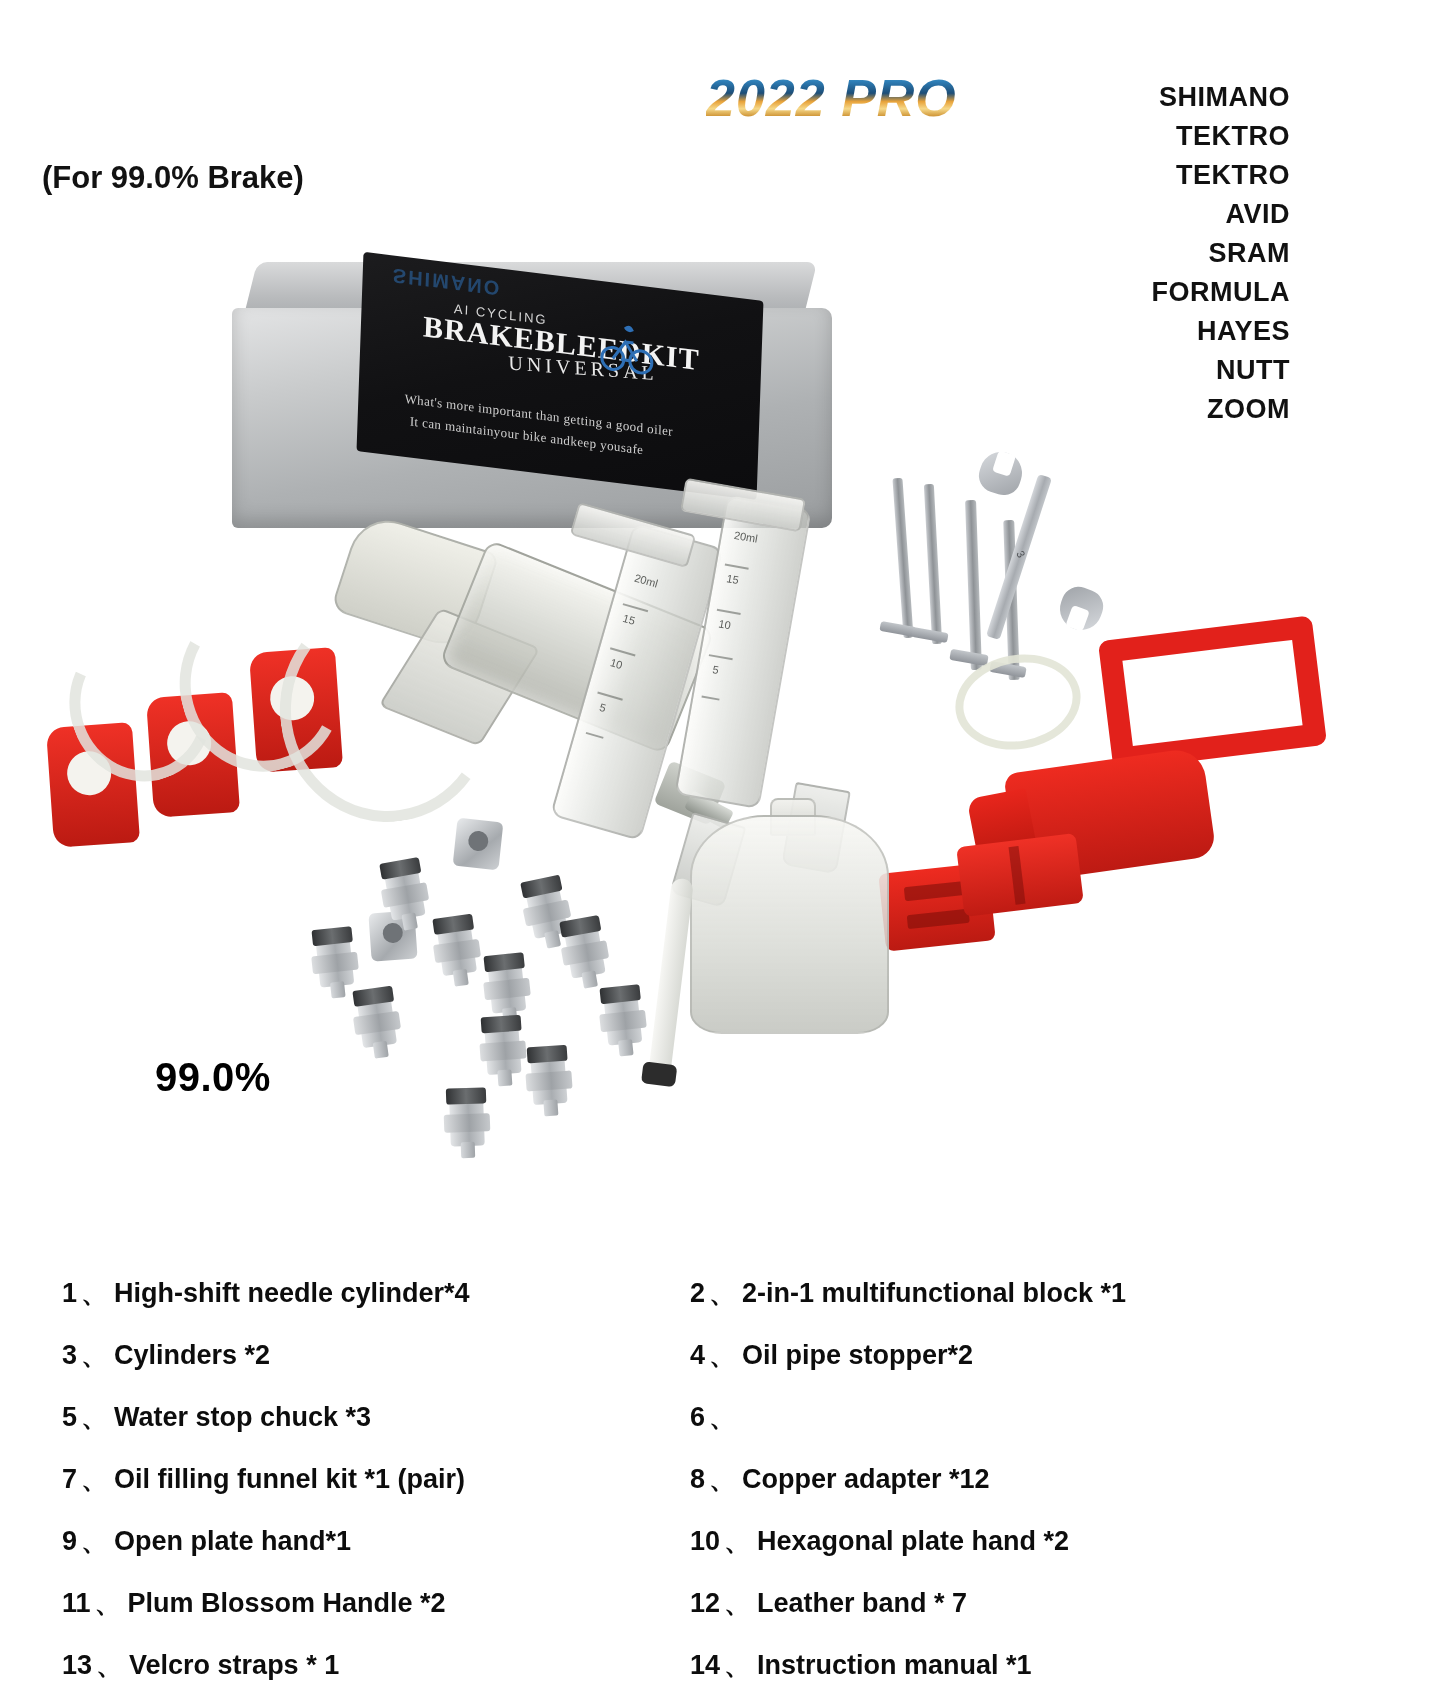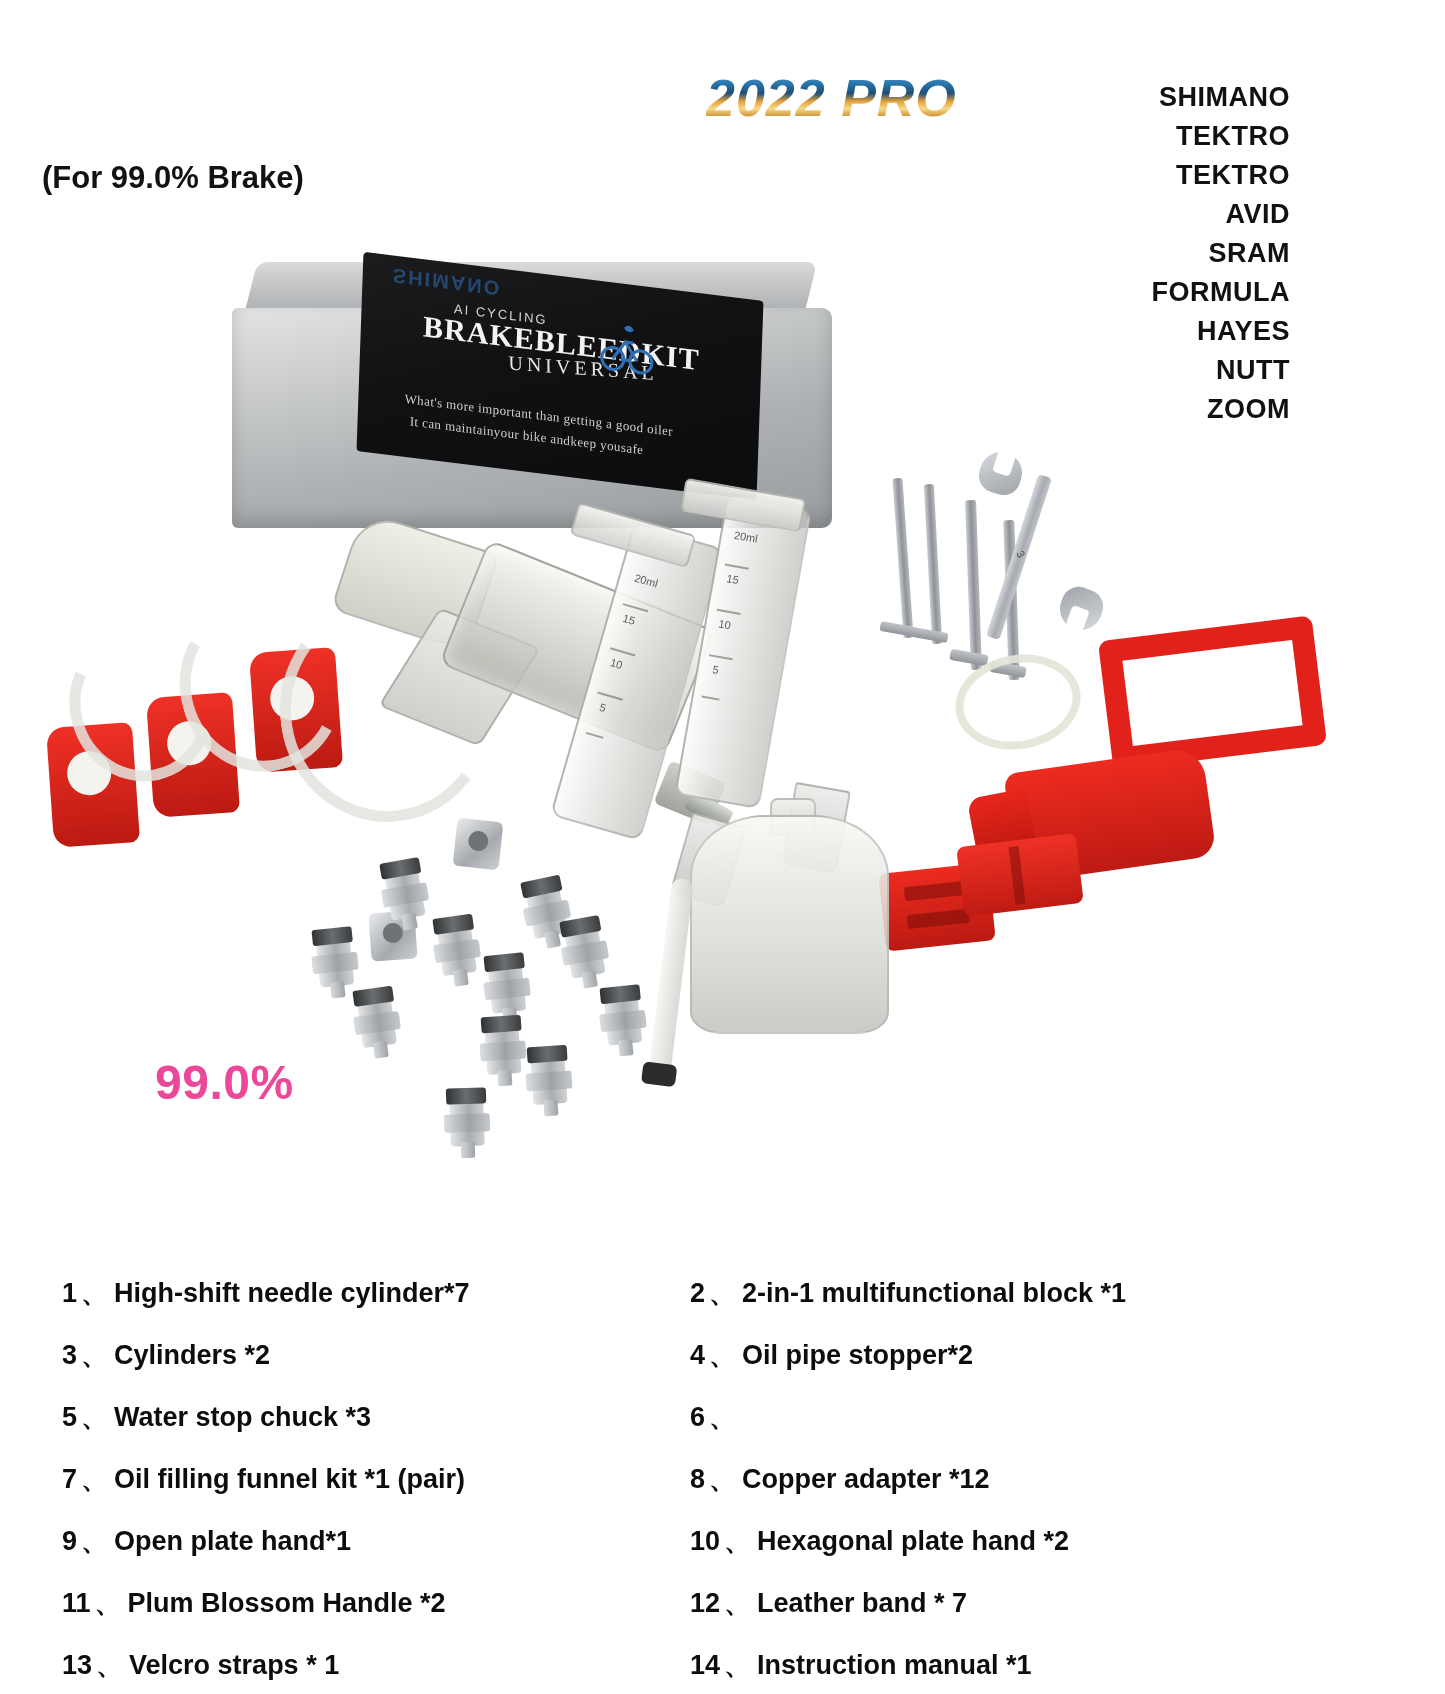--- a/index.html
+++ b/index.html
@@ -449,23 +449,23 @@
     width: 110px; height: 78px;
     border: 8px solid rgba(226,228,214,.9);
     border-radius: 50%;
     transform: rotate(-10deg);
   }
 
   
   #pct {
     position: absolute;
     left: 155px; top: 855px;
-    font-size: 48px;
+    font-size: 40px;
     font-weight: bold;
-    color: #ec4899;
+    color: #000000;
     letter-spacing: 0.5px;
   }
 
   
   #parts-list {
     position: absolute;
     left: 0; top: 1262px;
     width: 1445px;
     height: 432px;
   }
@@ -676,21 +676,21 @@
   </div>
 
   <div id="pct">99.0%</div>
 </div>
 
 <div id="parts-list">
   <div class="pl-col left">
     <div class="pl-item">
       <span class="pl-num">1</span>
       <span class="pl-sep">、</span>
-      <span>High-shift needle cylinder*7</span>
+      <span>High-shift needle cylinder*4</span>
     </div>
     <div class="pl-item">
       <span class="pl-num">3</span>
       <span class="pl-sep">、</span>
       <span>Cylinders *2</span>
     </div>
     <div class="pl-item">
       <span class="pl-num">5</span>
       <span class="pl-sep">、</span>
       <span>Water stop chuck *3</span>

